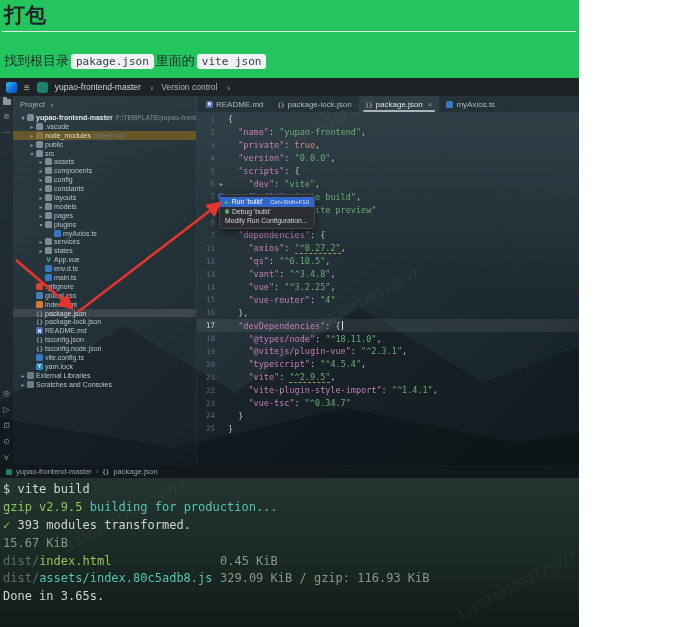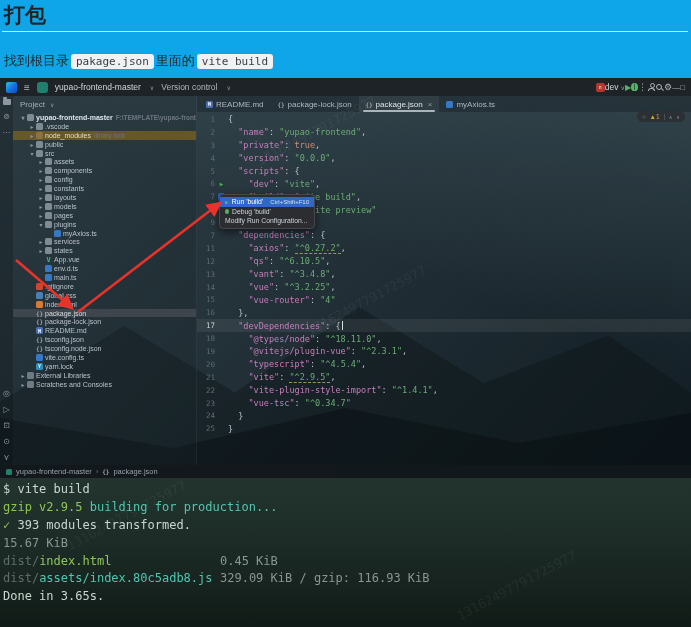--- a/index.html
+++ b/index.html
@@ -1,16 +1,16 @@
 <!DOCTYPE html>
 <html><head>
 <meta charset="utf-8">
 <style>
   html,body{margin:0;padding:0;background:#fff}
-  .page{position:relative;width:691px;height:627px;background:#0ea5e9;overflow:hidden;
+  .page{position:relative;width:579px;height:627px;background:#22c55e;overflow:hidden;
         font-family:"Liberation Sans",sans-serif;}
   
   .doc-title{position:absolute;left:4px;top:1px;font-size:21px;font-weight:bold;color:#1f2328;margin:0}
   .doc-hr{position:absolute;left:2px;right:3px;top:31px;border:none;border-top:1px solid #e2e5e9;margin:0}
   .doc-para{position:absolute;left:4px;top:52px;font-size:13px;color:#24292f;margin:0}
   .chip{background:#eff1f3;border-radius:3px;padding:1px 5px;margin:0 2px;
         font-family:"DejaVu Sans Mono",monospace;font-size:11px;color:#383e44}
   
   .shot{position:absolute;left:0;top:78px;width:691px;height:549px;overflow:hidden;background:#15211f}
   .ide{position:absolute;left:0;top:0;width:691px;height:400px;overflow:hidden;
@@ -123,21 +123,21 @@
   .wm{position:absolute;color:rgba(255,255,255,.055);font-size:13px;transform:rotate(-28deg);
       font-family:"DejaVu Sans Mono",monospace;z-index:8;pointer-events:none;white-space:nowrap}
 </style>
 </head>
 <body>
 
 <div class="page">
 
   <h1 class="doc-title">打包</h1>
   <hr class="doc-hr">
-  <p class="doc-para"><span>找到根目录</span><code class="chip">pakage.json</code><span>里面的</span><code class="chip">vite build</code></p>
+  <p class="doc-para"><span>找到根目录</span><code class="chip">pakage.json</code><span>里面的</span><code class="chip">vite json</code></p>
 
   <div class="shot">
     <div class="ide">
       <div class="mtn mtn1"></div>
       <div class="mtn mtn2"></div>
 
       <div class="titlebar">
         <div class="ws-logo"></div>
         <div class="ham">≡</div>
         <div class="proj-badge"></div>

